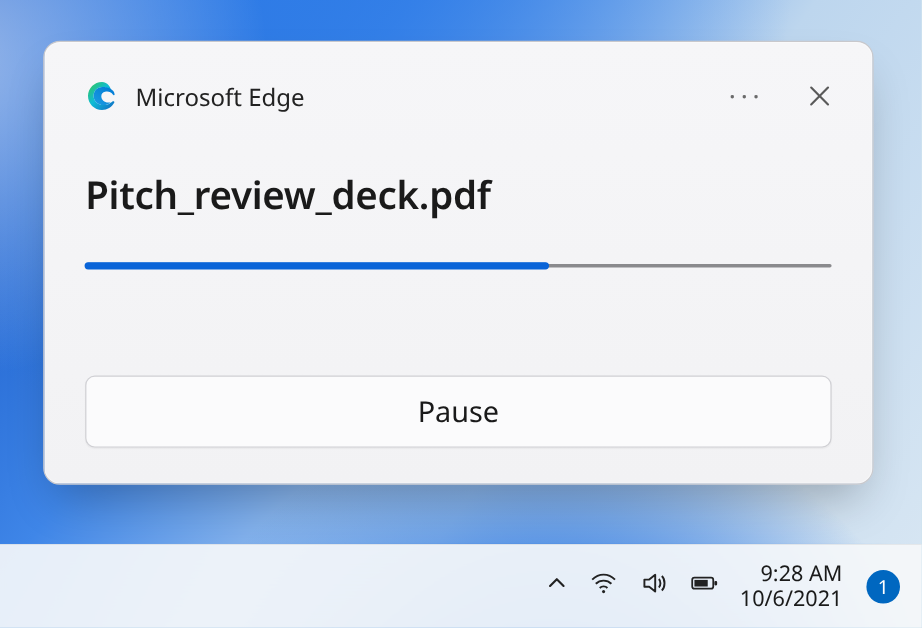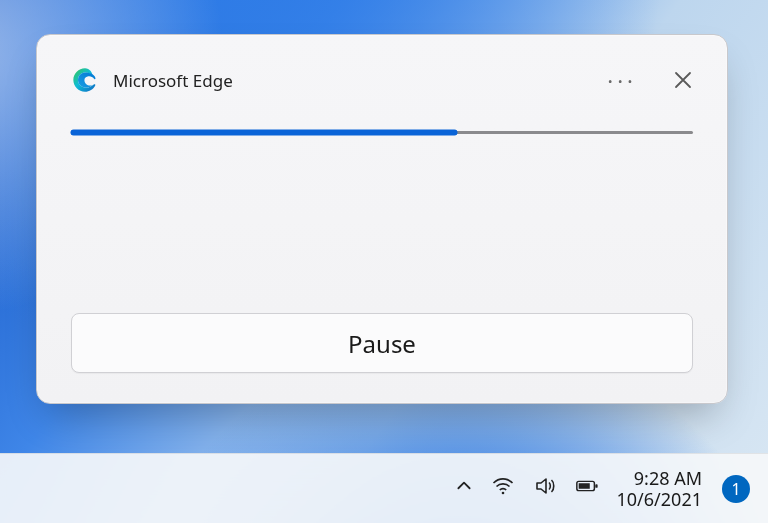--- a/index.html
+++ b/index.html
@@ -21,21 +21,21 @@
       position:absolute; left:36px; top:34px; width:692px; height:370px;
       background:linear-gradient(180deg,#f6f6f8 0%,#f2f2f4 100%);
       border:1px solid #c8c8cc;
       border-radius:14px;
       box-shadow:0 20px 40px -12px rgba(0,0,0,.28), 0 0 0 1px rgba(255,255,255,.35) inset;
       padding:30px 34px 30px 34px;
       display:flex; flex-direction:column;
     }
     .toast-header{ display:flex; align-items:center; gap:14px; }
     .edge-icon{ width:28px; height:28px; }
-    .app-name{ font-size:17px; color:#222; flex:1; font-weight:400; }
+    .app-name{ font-size:20px; color:#222; flex:1; font-weight:400; }
     .more-icon, .close-icon{ color:#6a6a6a; cursor:pointer; display:flex; align-items:center; justify-content:center; }
     .more-icon{ font-size:22px; letter-spacing:4px; margin-right:22px; }
     .close-icon svg{ width:20px; height:20px; stroke:#5a5a5a; }
 
     .file-name{ margin-top:46px; font-size:32px; font-weight:600; color:#1a1a1a; letter-spacing:-.2px; }
 
     .progress-track{
       position:relative; width:100%; height:3px;
       background:#8a8a8d;
       border-radius:3px;
@@ -109,20 +109,21 @@
     </span>
     <span class="app-name">Microsoft Edge</span>
     <span class="more-icon">···</span>
     <span class="close-icon">
       <svg viewBox="0 0 20 20" fill="none" stroke-width="1.8" stroke-linecap="round">
         <path d="M3 3 L17 17 M17 3 L3 17"></path>
       </svg>
     </span>
   </div>
 
+  <div class="file-name">Pitch_review_deck.pdf</div>
 
   <div class="progress-track">
     <div class="progress-fill" style="width:62%"></div>
   </div>
 
 
   <div class="button-row">
     <div class="toast-btn">Pause</div>
   </div>
 </div>

